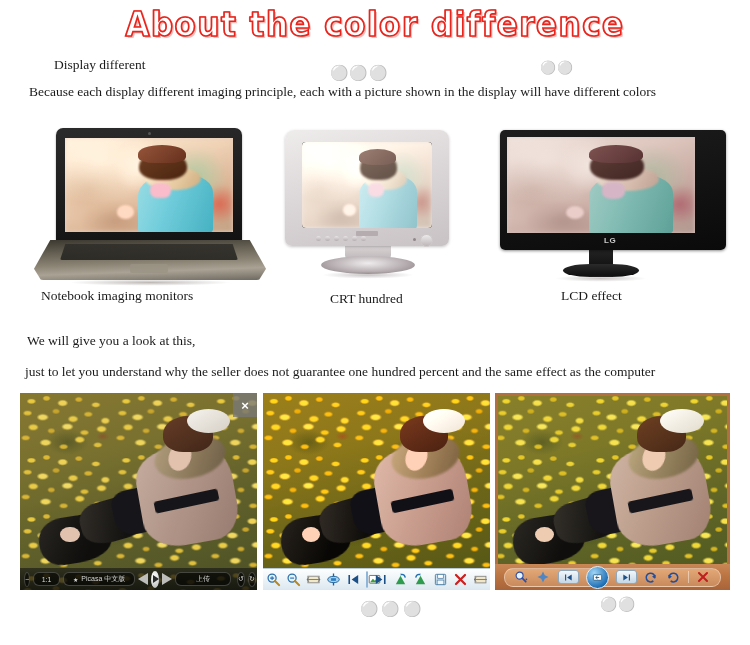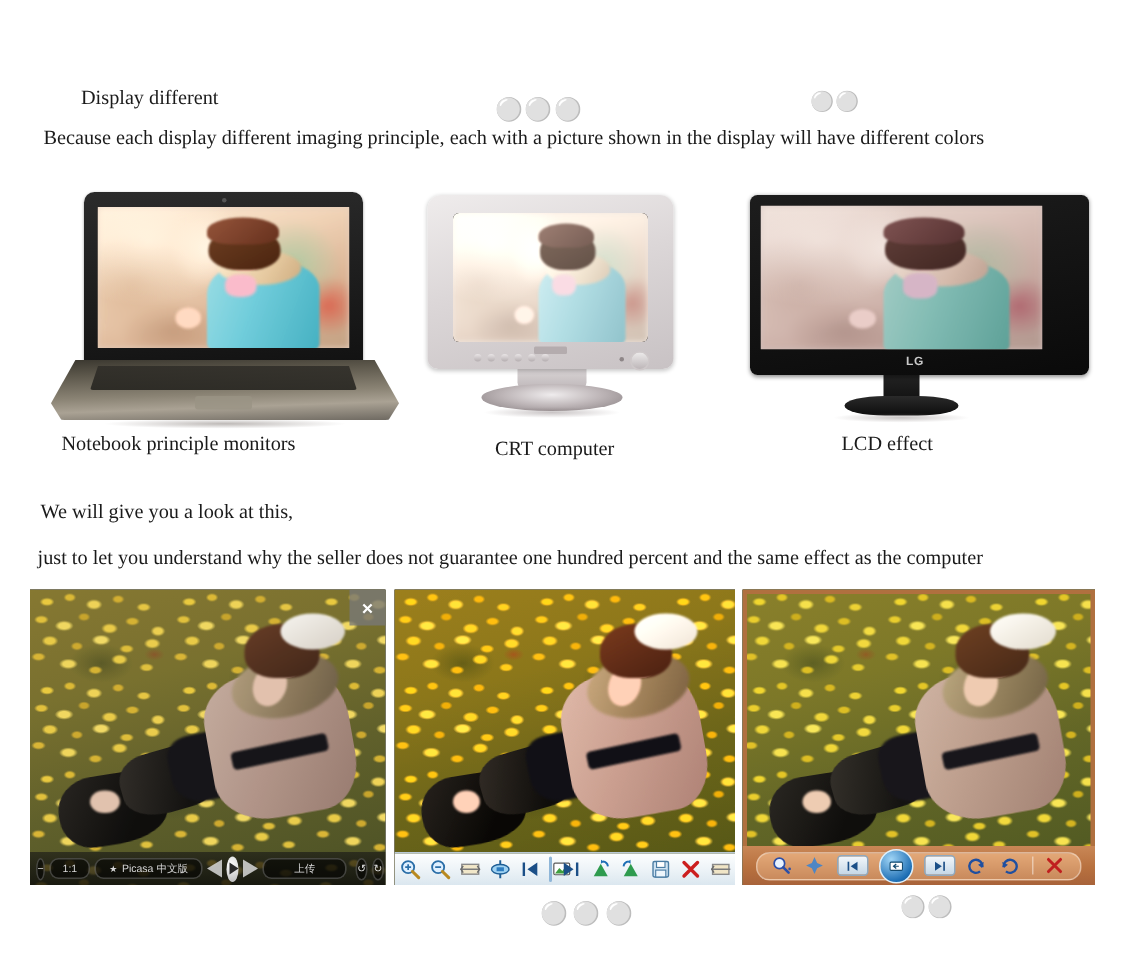--- a/index.html
+++ b/index.html
@@ -282,20 +282,23 @@
 </head>
 <body>
 
 <div class="page">
 
   <div class="wm" style="left:330px;top:64px;font-size:15px;">⚪⚪⚪</div>
   <div class="wm" style="left:540px;top:60px;font-size:13px;">⚪⚪</div>
   <div class="wm" style="left:360px;top:600px;font-size:15px;letter-spacing:3px;">⚪⚪⚪</div>
   <div class="wm" style="left:600px;top:596px;font-size:14px;">⚪⚪</div>
 
+  <div class="title-wrap">
+    <span class="title">About the color difference</span>
+  </div>
 
   <div class="p" id="p-display">Display different</div>
   <div class="p" id="p-because">Because each display different imaging principle, each with a picture shown in the display will have different colors</div>
 
   <div class="monitors">
 
     <div class="device" id="dev-notebook">
       <div class="nb-lid">
         <div class="nb-cam"></div>
         <div class="nb-screen">
@@ -372,22 +375,22 @@
               <div class="g-hand"></div>
             </div>
           </div>
         </div>
         <div class="lcd-logo">LG</div>
       </div>
       <div class="lcd-shadow"></div>
     </div>
   </div>
 
-  <div class="cap" id="cap-notebook">Notebook principle monitors</div>
-  <div class="cap" id="cap-crt">CRT computer</div>
+  <div class="cap" id="cap-notebook">Notebook imaging monitors</div>
+  <div class="cap" id="cap-crt">CRT hundred</div>
   <div class="cap" id="cap-lcd">LCD effect</div>
 
   <div class="p" id="p-look">We will give you a look at this,</div>
   <div class="p" id="p-just">just to let you understand why the seller does not guarantee one hundred percent and the same effect as the computer</div>
 
   <div class="shots">
 
     <div class="shot" id="shot-1">
       <div class="leaves tone-shot1">
         <div class="lgirl">

